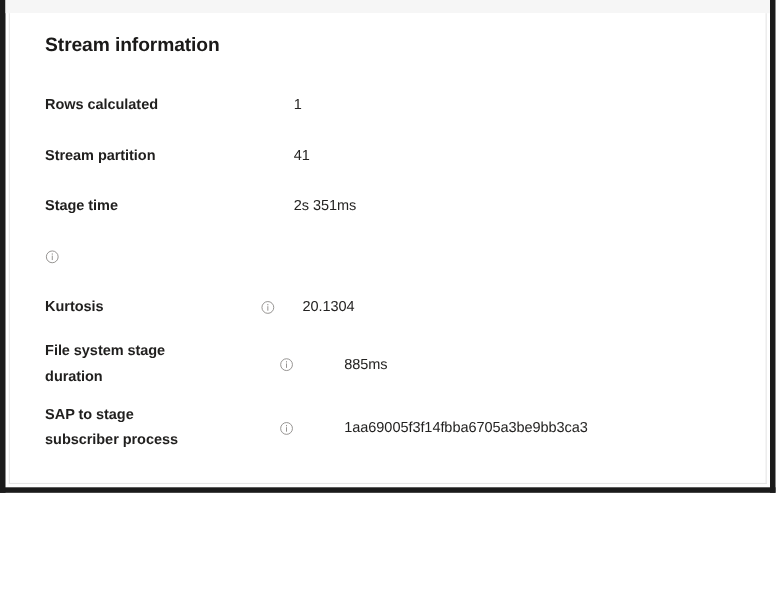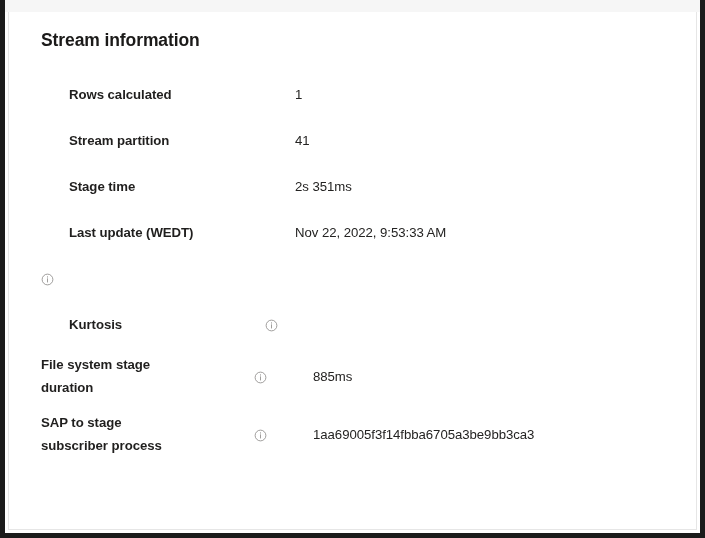--- a/index.html
+++ b/index.html
@@ -13,21 +13,21 @@
     height: 538px;
     overflow: hidden;
     font-family: "Liberation Sans", sans-serif;
     -webkit-font-smoothing: antialiased;
   }
 
   
   .screen {
     position: relative;
     width: 705px;
-    height: 538px;
+    height: 448px;
     box-sizing: border-box;
     background: #ffffff;
     border-left: 5px solid #1b1b1b;
     border-right: 5px solid #1b1b1b;
     border-bottom: 5px solid #1b1b1b;
     border-top: 0;
   }
 
   
   .top-strip {
@@ -93,21 +93,20 @@
     letter-spacing: -0.05px;
   }
   .row-label.wrap {
     width: 150px;
     flex: 0 0 150px;
   }
   .row-label.nowrap-wide {
     width: 196px;
     flex: 0 0 196px;
     white-space: nowrap;
-    margin-left: 28px;
   }
 
   .row-icon {
     flex: 0 0 auto;
     width: 30px;
     display: flex;
     align-items: center;
     justify-content: flex-start;
   }
   .row-icon.pad-left {
@@ -166,25 +165,20 @@
         <div class="row-icon spacer"></div>
         <div class="row-value">41</div>
       </div>
 
       <div class="info-row">
         <div class="row-label nowrap-wide">Stage time</div>
         <div class="row-icon spacer"></div>
         <div class="row-value">2s 351ms</div>
       </div>
 
-      <div class="info-row">
-        <div class="row-label nowrap-wide">Last update (WEDT)</div>
-        <div class="row-icon spacer"></div>
-        <div class="row-value">Nov 22, 2022, 9:53:33 AM</div>
-      </div>
 
       <div class="info-row">
         <div class="row-icon">
           <span class="info-icon">
             <svg width="13" height="13" viewBox="0 0 16 16" aria-hidden="true">
               <circle cx="8" cy="8" r="6.6" fill="none" stroke="#8a8886" stroke-width="1"></circle>
               <rect x="7.5" y="6.6" width="1" height="5.0" fill="#8a8886"></rect>
               <rect x="7.5" y="4.1" width="1" height="1.5" fill="#8a8886"></rect>
             </svg>
           </span>
@@ -195,20 +189,21 @@
         <div class="row-label nowrap-wide">Kurtosis</div>
         <div class="row-icon">
           <span class="info-icon">
             <svg width="13" height="13" viewBox="0 0 16 16" aria-hidden="true">
               <circle cx="8" cy="8" r="6.6" fill="none" stroke="#8a8886" stroke-width="1"></circle>
               <rect x="7.5" y="6.6" width="1" height="5.0" fill="#8a8886"></rect>
               <rect x="7.5" y="4.1" width="1" height="1.5" fill="#8a8886"></rect>
             </svg>
           </span>
         </div>
+        <div class="row-value indent-2">20.1304</div>
       </div>
 
 
       <div class="info-row tall">
         <div class="row-label wrap">File system stage duration</div>
         <div class="row-icon pad-left">
           <span class="info-icon">
             <svg width="13" height="13" viewBox="0 0 16 16" aria-hidden="true">
               <circle cx="8" cy="8" r="6.6" fill="none" stroke="#8a8886" stroke-width="1"></circle>
               <rect x="7.5" y="6.6" width="1" height="5.0" fill="#8a8886"></rect>

